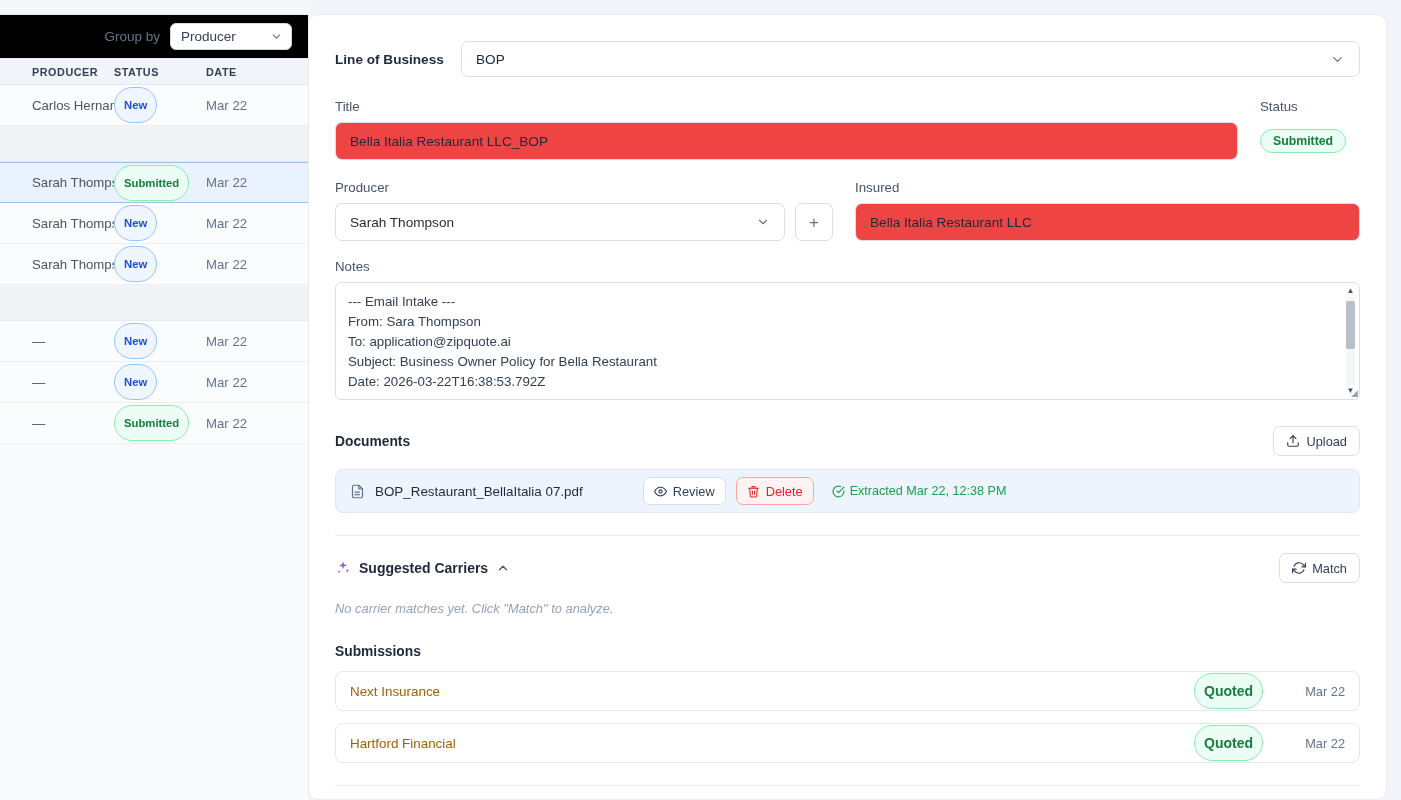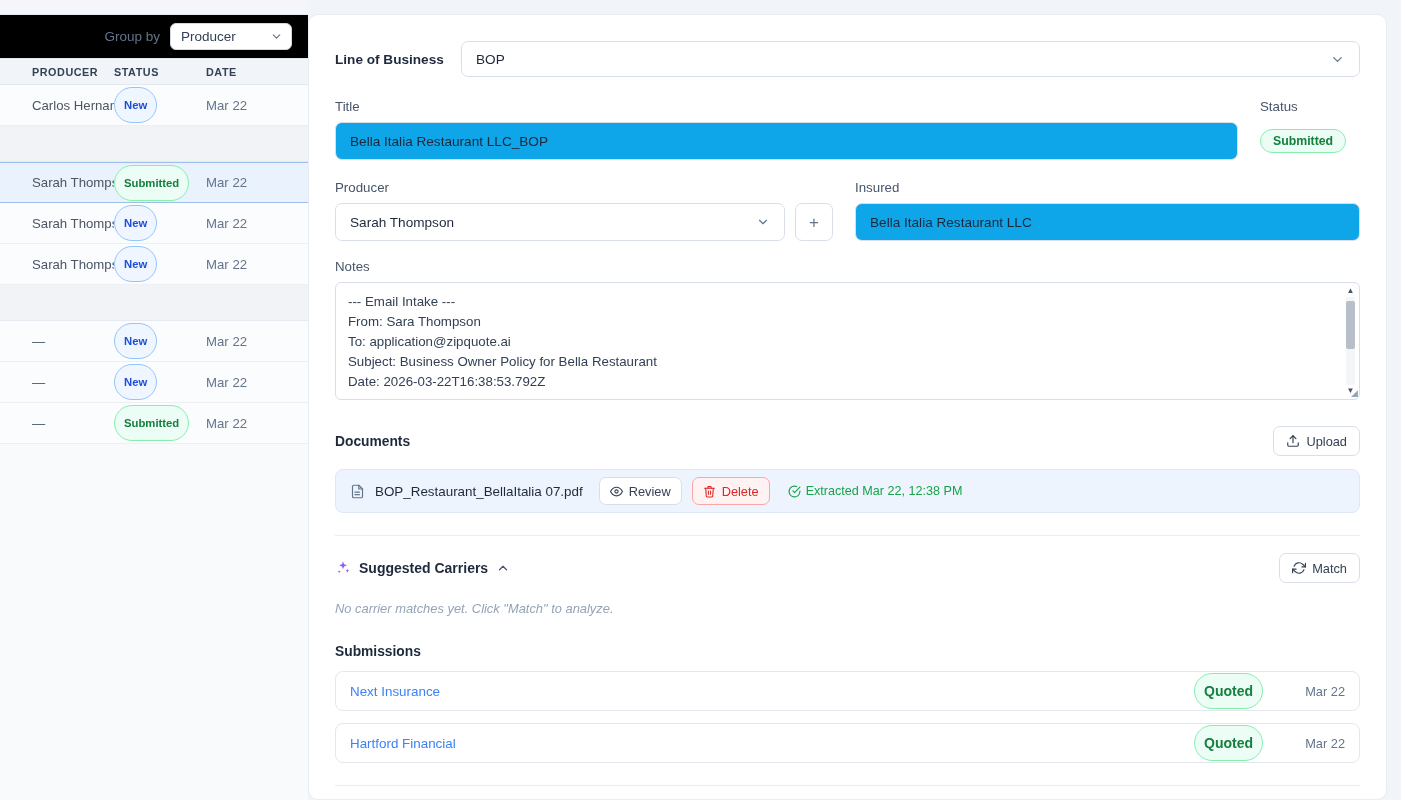--- a/index.html
+++ b/index.html
@@ -108,21 +108,21 @@
   }
   .select-box svg { width: 15px; height: 15px; color: #64748b; }
 
   .field-label { font-size: 13.3px; color: #475569; display: block; }
 
   .title-row { display: flex; margin-top: 22px; gap: 0; }
   .title-col { flex: 1; }
   .status-col { width: 122px; padding-left: 22px; }
   .input-box {
     height: 38px; margin-top: 8px;
-    border: 1px solid #d8dfe8; border-radius: 7px; background: #0ea5e9;
+    border: 1px solid #d8dfe8; border-radius: 7px; background: #ef4444;
     display: flex; align-items: center; padding: 0 14px;
     font-size: 13.6px; color: #1e293b;
   }
   .status-badge-wrap { margin-top: 8px; height: 38px; display: flex; align-items: center; }
   .status-badge {
     height: 24px; padding: 0 12px; border-radius: 999px;
     background: #ecfdf5; border: 1px solid #86efac; color: #15803d;
     font-size: 12.3px; font-weight: bold;
     display: inline-flex; align-items: center;
   }
@@ -176,21 +176,21 @@
     margin-top: 13px; height: 44px;
     background: #eef4fd; border: 1px solid #dde7f6; border-radius: 8px;
     display: flex; align-items: center; padding: 12px 14px; gap: 10px;
   }
   .doc-icon { color: #64748b; display: flex; }
   .doc-name { font-size: 13.4px; color: #1e293b; margin-right: 6px; }
   .btn-review {
     height: 28px; padding: 0 10px; gap: 6px;
     border: 1px solid #d8dfe8; border-radius: 7px; background: #fff;
     display: inline-flex; align-items: center;
-    font-size: 12.8px; color: #334155;
+    font-size: 12.8px; color: #334155; margin-left: 44px;
   }
   .btn-delete {
     height: 28px; padding: 0 10px; gap: 6px;
     border: 1px solid #fca5a5; border-radius: 7px; background: #fef2f2;
     display: inline-flex; align-items: center;
     font-size: 12.8px; color: #dc2626;
   }
   .btn-review svg, .btn-delete svg { width: 13px; height: 13px; }
   .extracted {
     display: inline-flex; align-items: center; gap: 5px;
@@ -206,21 +206,21 @@
   .carriers-title { font-size: 14px; font-weight: bold; color: #1e293b; }
   .chev-up { color: #475569; display: flex; }
   .carriers-empty { margin-top: 18px; font-size: 12.9px; color: #94a3b8; font-style: italic; }
 
   .subs-title { margin-top: 28px; font-size: 13.8px; font-weight: bold; color: #1e293b; }
   .sub-row {
     margin-top: 12px; height: 40px;
     border: 1px solid #e3e8ef; border-radius: 8px; background: #fff;
     display: flex; align-items: center; padding: 0 14px;
   }
-  .sub-name { flex: 1; font-size: 13.4px; color: #3b82f6; }
+  .sub-name { flex: 1; font-size: 13.4px; color: #a16207; }
   .sub-date { width: 64px; text-align: right; font-size: 12.8px; color: #64748b; }
   .sub-badge-wrap { margin-right: 18px; }
 
   .bottom-divider { height: 1px; background: #e9edf2; margin-top: 22px; }
   .action-bar { margin-top: 13px; display: flex; gap: 22px; }
   .action-btn { height: 30px; border-radius: 7px; }
   .ab-1 { width: 72px; background: #1f5fc4; }
   .ab-2 { width: 110px; background: #f5d336; }
   .ab-3 { width: 136px; background: #f08b8b; }
   .ab-4 { width: 76px; background: #7fa6e0; }

